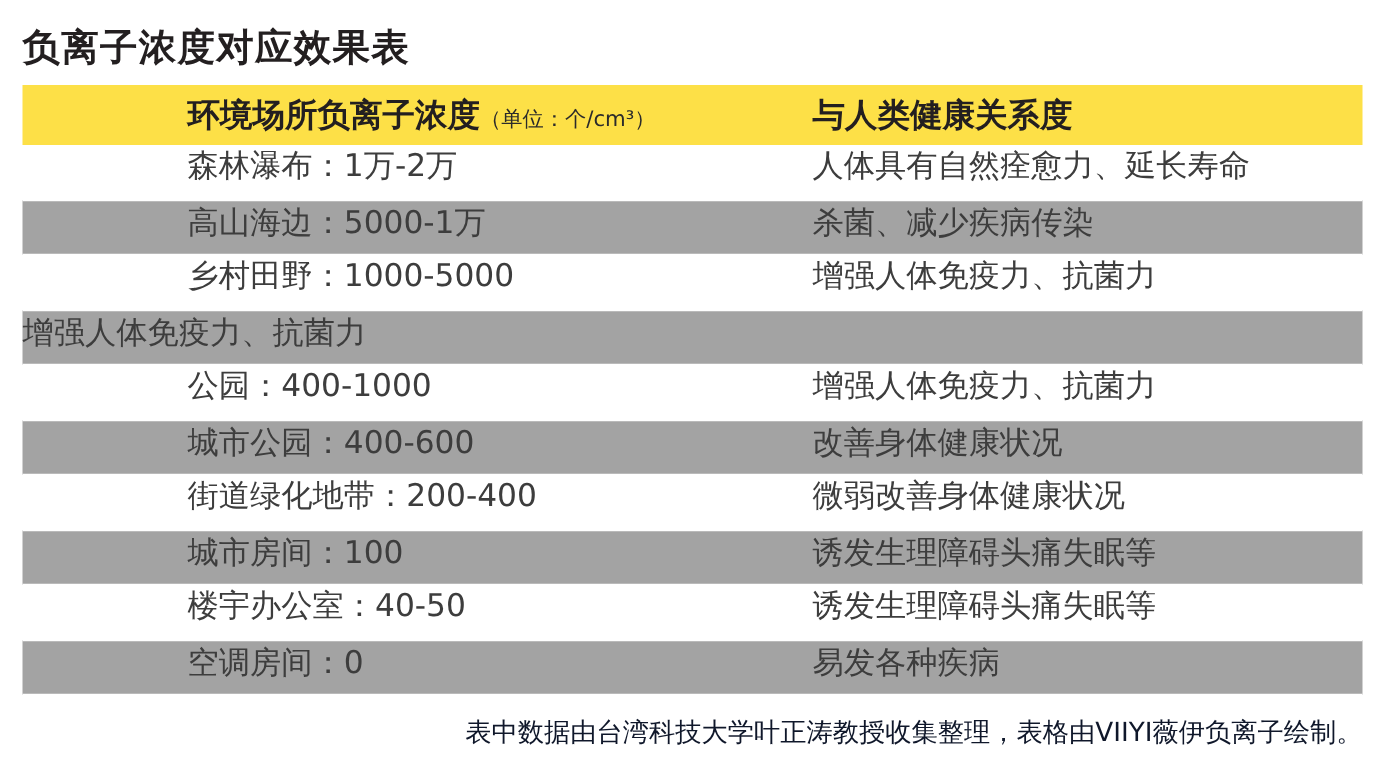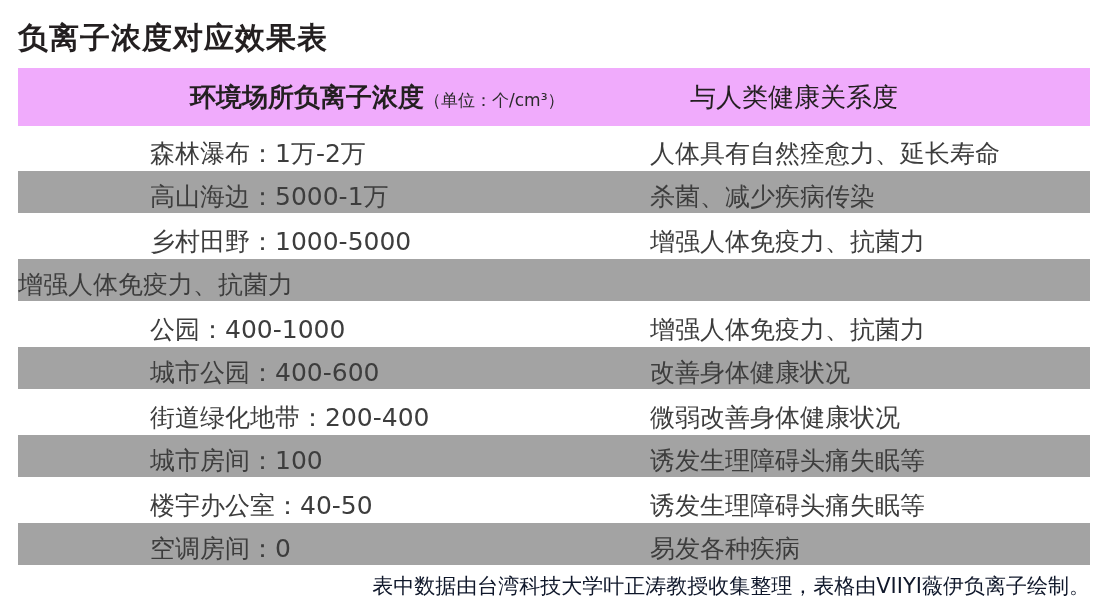--- a/index.html
+++ b/index.html
@@ -25,25 +25,24 @@
     color: #231f20;
     letter-spacing: 1px;
   }
   .ion-table {
     position: absolute;
     top: 68px;
     left: 18px;
     width: 1072px;
   }
   .header-row {
-    height: 58px;
-    background: #f0abfc;
+    height: 48px;
+    background: #fde047;
     display: flex;
     align-items: center;
-    padding-left: 40px;
   }
   .cell-left {
     width: 632px;
     padding-left: 132px;
     box-sizing: border-box;
     display: flex;
     align-items: baseline;
     white-space: nowrap;
   }
   .cell-right {
@@ -56,27 +55,27 @@
     color: #231f20;
   }
   .header-unit {
     font-size: 17px;
     font-weight: normal;
     color: #2b2b2b;
     margin-left: 0;
   }
   .header-col2 {
     font-size: 26px;
-    font-weight: normal;
+    font-weight: bold;
     color: #231f20;
   }
   .row {
     height: 44px;
     display: flex;
-    align-items: flex-end;
+    align-items: flex-start;
     font-size: 25px;
     color: #3d3d3d;
     background: #ffffff;
     box-sizing: border-box;
   }
   .row.alt {
     background: #a3a3a3;
     border-top: 1px solid #ffffff;
     border-bottom: 1px solid #ffffff;
   }

